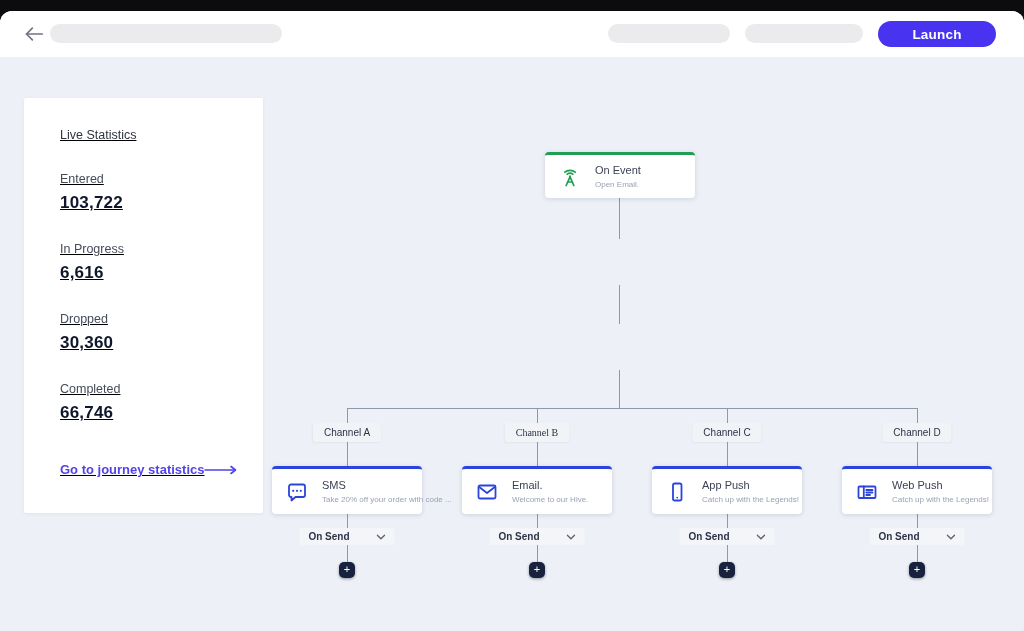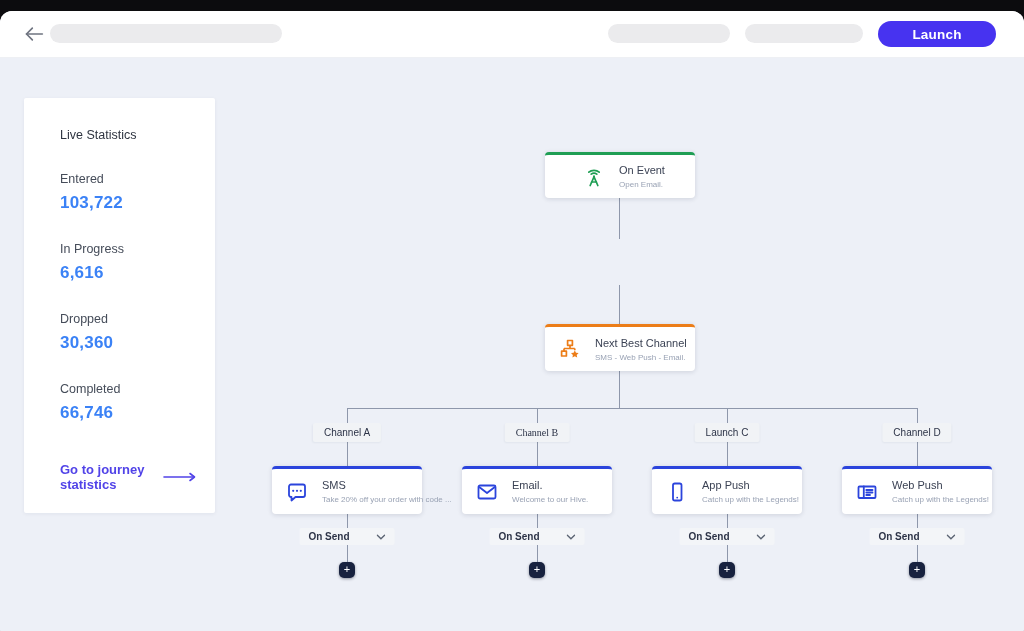--- a/index.html
+++ b/index.html
@@ -8,25 +8,25 @@
   
   .topbar{position:absolute;left:0;top:0;width:100%;height:46px;background:#ffffff;border-bottom:1px solid #eef0f4;z-index:5;}
   .back-btn{position:absolute;left:22px;top:12px;width:24px;height:22px;display:flex;align-items:center;justify-content:center;cursor:pointer;color:#6f7480;}
   .skeleton{position:absolute;background:#ebebed;border-radius:10px;height:19px;top:13px;}
   .sk-title{left:50px;width:232px;}
   .sk-r1{left:608px;width:122px;}
   .sk-r2{left:745px;width:118px;}
   .launch-btn{position:absolute;left:878px;top:10px;width:118px;height:26px;border:none;border-radius:13px;background:#4733f0;color:#ffffff;font-size:13.5px;font-weight:700;font-family:"Liberation Sans",sans-serif;letter-spacing:.2px;cursor:pointer;}
 
   
-  .stats-panel{position:absolute;left:24px;top:87px;width:191px;height:415px;background:#ffffff;border-radius:2px;box-shadow:0 1px 4px rgba(25,35,65,.06);z-index:3;box-sizing:border-box;padding:30px 18px 0 36px;}
+  .stats-panel{position:absolute;left:24px;top:87px;width:239px;height:415px;background:#ffffff;border-radius:2px;box-shadow:0 1px 4px rgba(25,35,65,.06);z-index:3;box-sizing:border-box;padding:30px 18px 0 36px;text-decoration:underline;}
   .stats-title{font-size:12.5px;color:#2e3440;font-weight:500;margin-bottom:30px;}
   .stat-block{margin-bottom:29px;}
   .stat-label{font-size:12.5px;color:#454c59;margin-bottom:7px;}
-  .stat-value{font-size:17px;font-weight:700;color:#3b82f6;letter-spacing:.2px;}
+  .stat-value{font-size:17px;font-weight:700;color:#0f172a;letter-spacing:.2px;}
   .stats-link{display:flex;align-items:center;margin-top:39px;color:#5143e8;font-size:13px;font-weight:700;cursor:pointer;}
 
   
   .flow{position:absolute;left:0;top:46px;width:1024px;height:585px;}
   .vline{position:absolute;width:1px;background:#8e97ab;}
   .hline{position:absolute;height:1px;background:#8e97ab;}
 
   .node{position:absolute;width:150px;background:#ffffff;border-radius:4px;border-top:3px solid #888;box-shadow:0 1px 5px rgba(20,30,60,.14);display:flex;align-items:center;box-sizing:border-box;padding-left:12px;gap:12px;cursor:pointer;}
   .node-top{height:46px;left:545px;}
   .node-branch{height:48px;}
@@ -97,56 +97,42 @@
 
     <div class="vline" style="left:619px;top:141px;height:41px;"></div>
     <div class="vline" style="left:619px;top:228px;height:39px;"></div>
     <div class="vline" style="left:619px;top:313px;height:38px;"></div>
     <div class="hline" style="left:347px;top:351px;width:571px;"></div>
     <div class="vline" style="left:347px;top:351px;height:154px;"></div>
     <div class="vline" style="left:537px;top:351px;height:154px;"></div>
     <div class="vline" style="left:727px;top:351px;height:154px;"></div>
     <div class="vline" style="left:917px;top:351px;height:154px;"></div>
 
-    <div class="node node-top" style="top: 95px; border-top-color: rgb(31, 158, 84); justify-content: center;">
+    <div class="node node-top" style="top: 95px; border-top-color: rgb(31, 158, 84);">
       <span class="node-icon" style="color: rgb(31, 158, 84);">
         <svg width="24" height="24" viewBox="0 0 24 24" fill="none" stroke="currentColor" stroke-width="1.7" stroke-linecap="round" stroke-linejoin="round">
           <path d="M6.8 7.2 A7 5.6 0 0 1 17.2 7.2"></path>
             <path d="M9.2 9.2 A4 3.2 0 0 1 14.8 9.2"></path>
           <circle cx="12" cy="11.2" r="1" fill="currentColor" stroke="none"></circle>
           <path d="M12 11.8 L8.2 20.5"></path>
             <path d="M12 11.8 L15.8 20.5"></path>
             <path d="M9.6 17 L14.4 17"></path>
         </svg>
       </span>
       <span class="node-texts">
         <span class="node-title">On Event</span>
         <span class="node-sub">Open Email.</span>
       </span>
     </div>
 
 
-    <div class="node node-top" style="top: 267px; height: 47px; border-top-color: rgb(236, 125, 24);">
-      <span class="node-icon" style="color: rgb(236, 125, 24);">
-        <svg width="24" height="24" viewBox="0 0 24 24" fill="none" stroke="currentColor" stroke-width="1.7" stroke-linejoin="round">
-          <rect x="9.6" y="3.5" width="4.8" height="4.8"></rect>
-          <path d="M12 8.3 V11.5 M6 11.5 H16.8 M6 11.5 V14.2 M16.8 11.5 V13.2"></path>
-          <rect x="3.6" y="14.2" width="4.8" height="4.8"></rect>
-          <path d="M16.8 13.4 L18 15.8 L20.6 16.1 L18.7 17.9 L19.2 20.5 L16.8 19.2 L14.4 20.5 L14.9 17.9 L13 16.1 L15.6 15.8 Z" fill="currentColor" stroke="none"></path>
-        </svg>
-      </span>
-      <span class="node-texts">
-        <span class="node-title">Next Best Channel</span>
-        <span class="node-sub">SMS - Web Push - Email.</span>
-      </span>
-    </div>
 
     <div class="channel-label" style="left:347px;top:366px;">Channel A</div>
     <div class="channel-label" style="left:537px;top:366px;font-family:Liberation Serif, serif;">Channel B</div>
-    <div class="channel-label" style="left:727px;top:366px;">Launch C</div>
+    <div class="channel-label" style="left:727px;top:366px;">Channel C</div>
     <div class="channel-label" style="left:917px;top:366px;">Channel D</div>
 
     <div class="node node-branch" style="left: 272px; top: 409px; border-top-color: rgb(43, 68, 220);">
       <span class="node-icon" style="color: rgb(43, 68, 220);">
         <svg width="24" height="24" viewBox="0 0 24 24" fill="none" stroke="currentColor" stroke-width="1.8" stroke-linecap="round" stroke-linejoin="round">
           <path d="M6 4.5 H18 A2 2 0 0 1 20 6.5 V15 A2 2 0 0 1 18 17 H10.5 L6.5 20.5 V17 H6 A2 2 0 0 1 4 15 V6.5 A2 2 0 0 1 6 4.5 Z"></path>
           <circle cx="8.2" cy="10.8" r="1.1" fill="currentColor" stroke="none"></circle>
           <circle cx="12" cy="10.8" r="1.1" fill="currentColor" stroke="none"></circle>
           <circle cx="15.8" cy="10.8" r="1.1" fill="currentColor" stroke="none"></circle>
         </svg>

